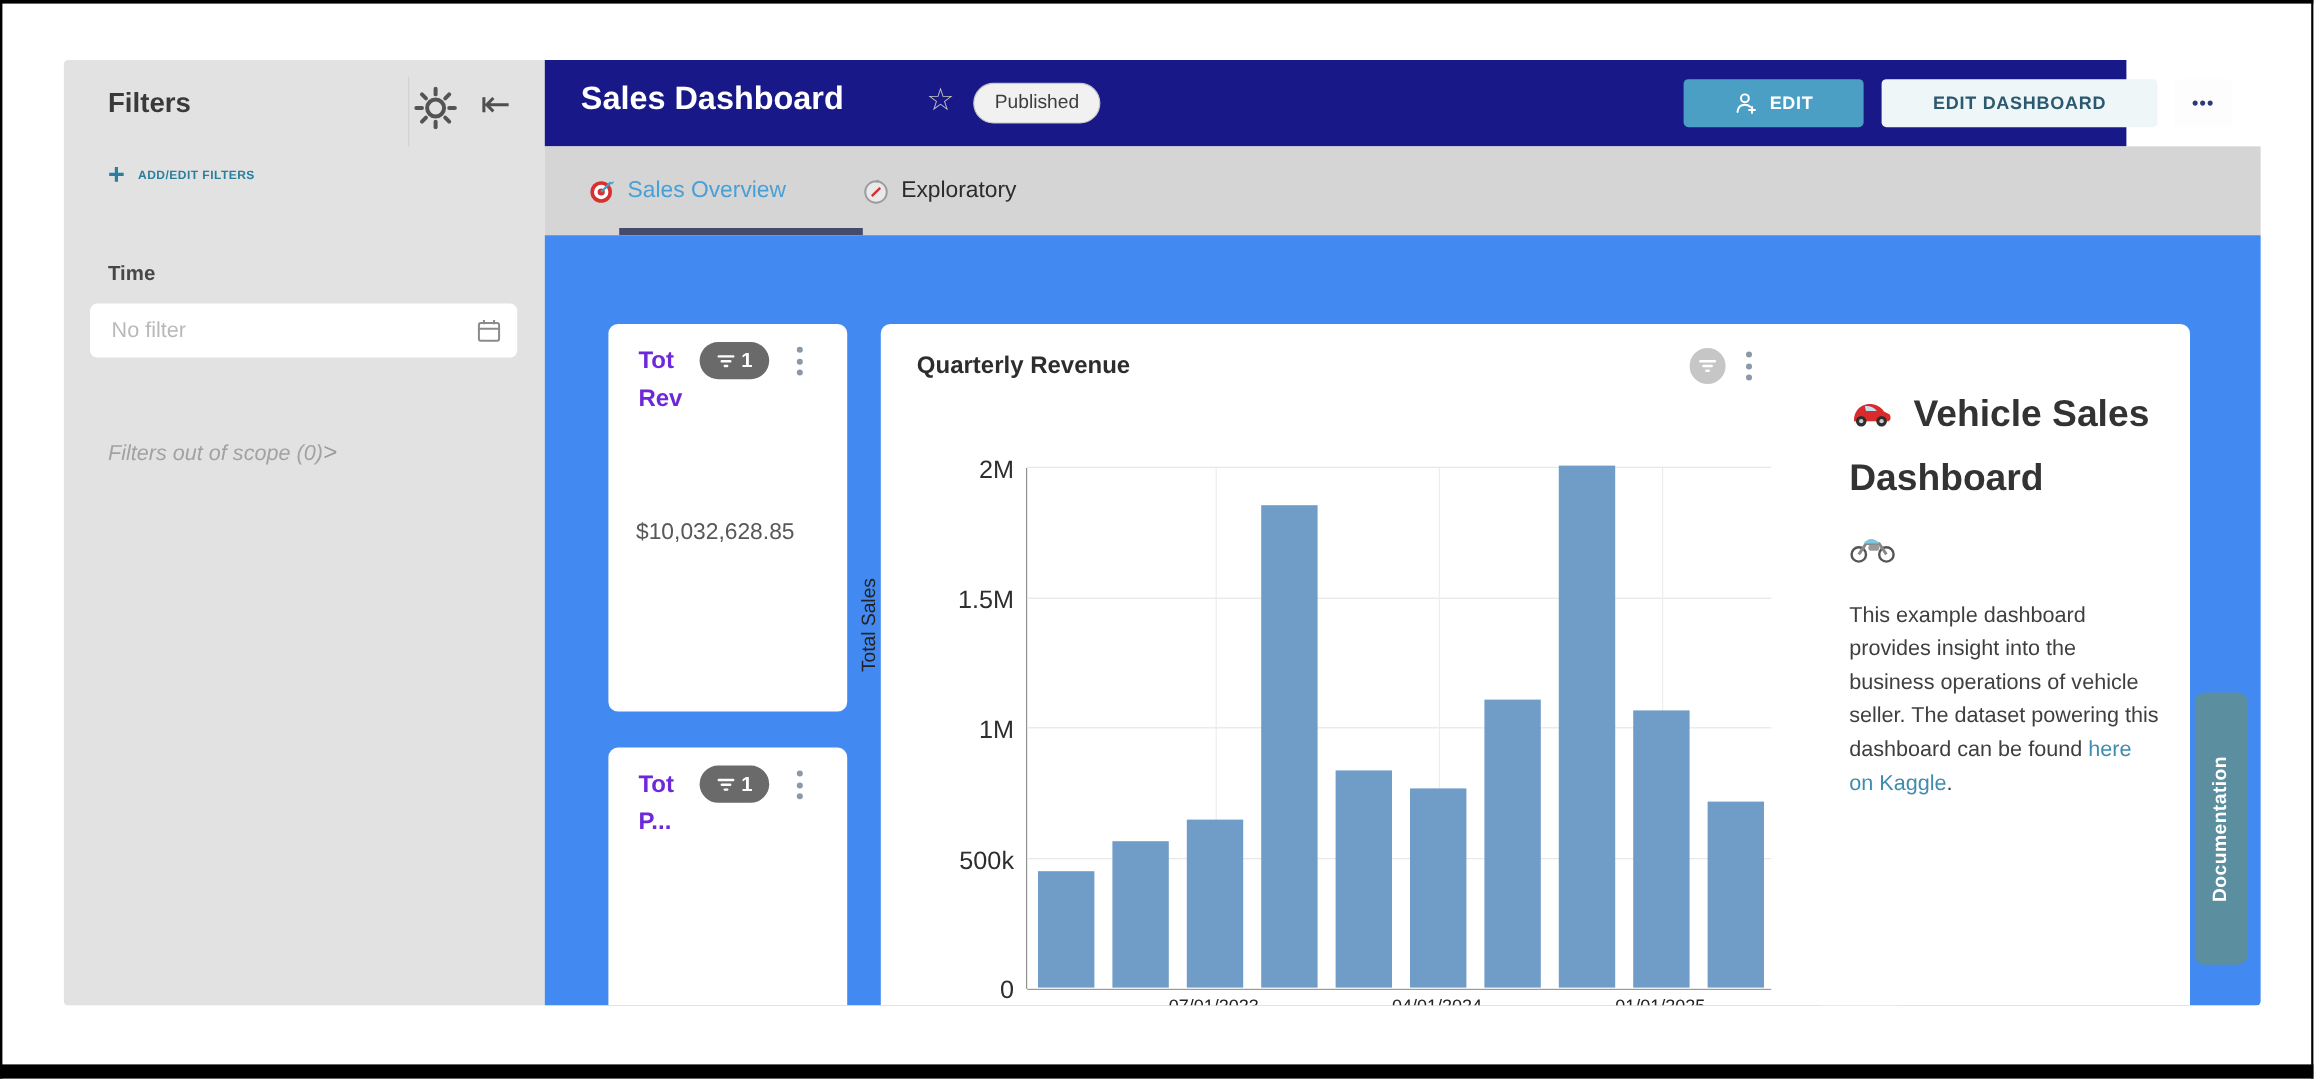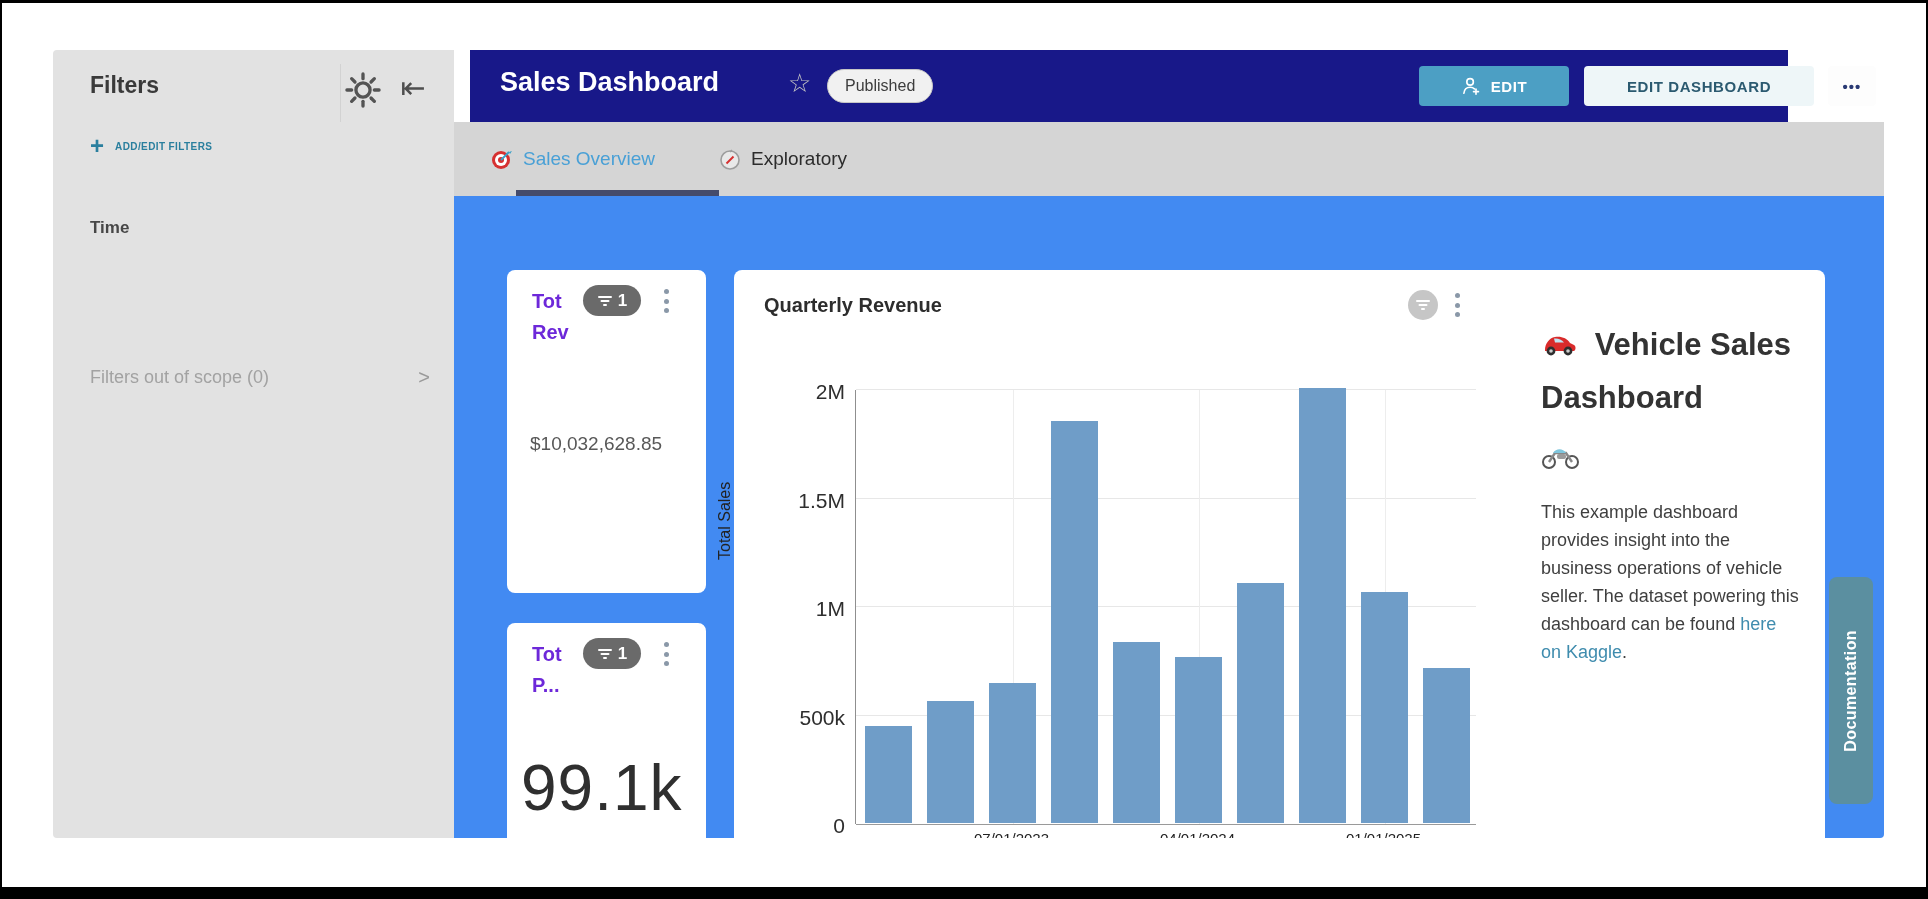--- a/index.html
+++ b/index.html
@@ -21,27 +21,27 @@
   .gear-btn { position:absolute; left:292px; top:22px; width:36px; height:36px; cursor:pointer; }
   .collapse-btn { position:absolute; left:340px; top:18px; width:40px; height:40px; font-size:30px; color:#4f4f4f; text-align:center; line-height:40px; cursor:pointer; }
   .add-filters { position:absolute; left:37px; top:85px; display:flex; align-items:center; gap:11px; color:var(--accent_teal_text); cursor:pointer; }
   .add-filters .plus { font-size:24px; font-weight:bold; line-height:22px; }
   .add-filters .lbl { font-size:10px; font-weight:bold; letter-spacing:0.4px; }
   .time-label { position:absolute; left:37px; top:168px; font-size:17px; font-weight:bold; color:#474747; }
   .time-input-wrap { position:absolute; left:22px; top:203px; width:356px; height:45px; background:#ffffff; border-radius:6px; }
   .time-input { position:absolute; left:0; top:0; width:100%; height:100%; border:none; outline:none; background:transparent; padding:0 44px 0 18px; font-size:18px; color:#3a3a3a; font-family:"Liberation Sans", sans-serif; }
   .time-input::placeholder { color:#b9b9b9; }
   .calendar-icon { position:absolute; right:13px; top:12px; }
-  .out-scope { position:absolute; left:37px; top:316px; width:340px; display:flex; justify-content:space-between; align-items:center; color:#a2a2a2; font-size:18px; cursor:pointer; }
+  .out-scope { position:absolute; left:37px; top:316px; width:340px; display:flex; align-items:center; color:#a2a2a2; font-size:18px; cursor:pointer;font-style:italic; }
   .out-scope .chev { font-size:20px; color:#9a9a9a; }
 
   
   .main { position:absolute; left:401px; top:0; width:1430px; height:788px; }
 
-  .topbar { position:absolute; left:16px; top:0; width:1318px; height:72px; background:var(--header_navy); }
+  .topbar { position:absolute; left:0; top:0; width:1318px; height:72px; background:var(--header_navy); }
   .dash-title { position:absolute; left:30px; top:17px; font-size:27px; font-weight:bold; color:#ffffff; }
   .fav-star { position:absolute; left:318px; top:18px; font-size:26px; color:#c3c3c3; cursor:pointer; }
   .pub-badge { position:absolute; left:357px; top:19px; height:34px; padding:0 17px; background:#f1f1f1; border:1px solid #c6c6c6; border-radius:17px; font-size:16px; color:#3d3d3d; line-height:32px; }
   .btn { position:absolute; top:16px; height:40px; border-radius:4px; display:flex; align-items:center; justify-content:center; cursor:pointer; font-weight:bold; letter-spacing:0.6px; font-size:15px; }
   .btn-share { left:949px; width:150px; background:var(--share_teal); color:#ffffff; gap:10px; }
   .btn-edit { left:1114px; width:230px; background:#eef6f8; color:#2b5a70; }
   .btn-more { left:1358px; width:48px; background:#fdfdfd; color:#2a3a74; font-size:15px; letter-spacing:1px; }
 
   .tabbar { position:absolute; left:0; top:72px; width:1430px; height:74px; background:#d5d5d5; }
   .tab { position:absolute; top:0; height:74px; display:flex; align-items:center; gap:9px; font-size:19px; cursor:pointer; }
@@ -125,20 +125,33 @@
         </span>
       </div>
       <div class="collapse-btn">
         <span>⇤</span>
       </div>
       <div class="add-filters">
         <span class="plus">+</span>
         <span class="lbl">ADD/EDIT FILTERS</span>
       </div>
       <div class="time-label">Time</div>
+      <div class="time-input-wrap">
+        <input class="time-input" value="" placeholder="No filter" style="">
+        <span class="calendar-icon">
+          <svg width="21" height="21" viewBox="0 0 20 20">
+            <g stroke="#8b8b8b" stroke-width="1.6" fill="none">
+              <rect x="2" y="4" width="16" height="14" rx="1.5"></rect>
+              <line x1="2" y1="8.5" x2="18" y2="8.5"></line>
+              <line x1="6" y1="1.5" x2="6" y2="5"></line>
+              <line x1="14" y1="1.5" x2="14" y2="5"></line>
+            </g>
+          </svg>
+        </span>
+      </div>
       <div class="out-scope">
         <span>Filters out of scope (0)</span>
         <span class="chev">&gt;</span>
       </div>
     </div>
 
     <div class="main">
 
       <div class="topbar">
         <div class="dash-title">Sales Dashboard</div>
@@ -233,21 +246,20 @@
                 </g>
               </svg>
             </span>
             <span>1</span>
           </div>
           <div class="kebab kpi-kebab">
               <i></i>
               <i></i>
               <i></i>
             </div>
-          <div class="kpi-value-lg">99.1k</div>
         </div>
 
         <div class="card chart-card">
           <div class="chart-title">Quarterly Revenue</div>
           <div class="chart-filter-circle">
             <svg width="30" height="30" viewBox="0 0 30 30">
               <g stroke="#ffffff" stroke-width="2" stroke-linecap="round">
                 <line x1="9" y1="11" x2="21" y2="11"></line>
                 <line x1="11.5" y1="15" x2="18.5" y2="15"></line>
                 <line x1="14" y1="19" x2="16" y2="19"></line>

